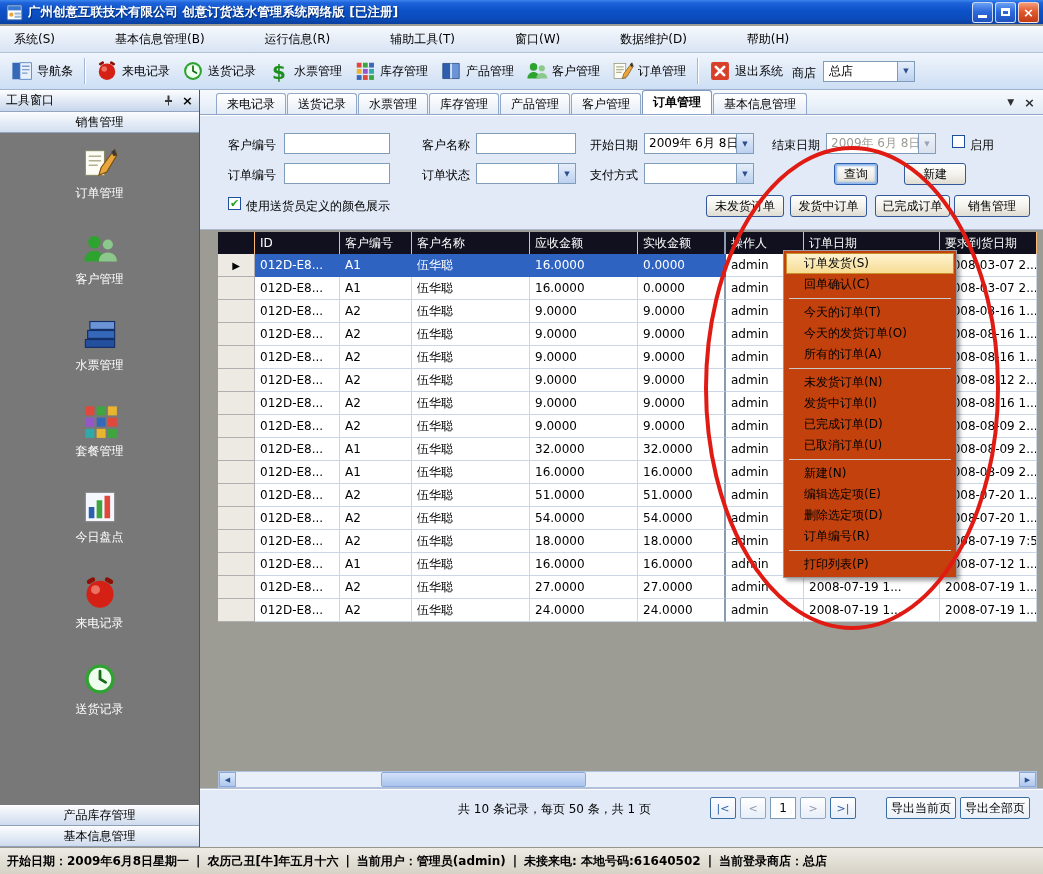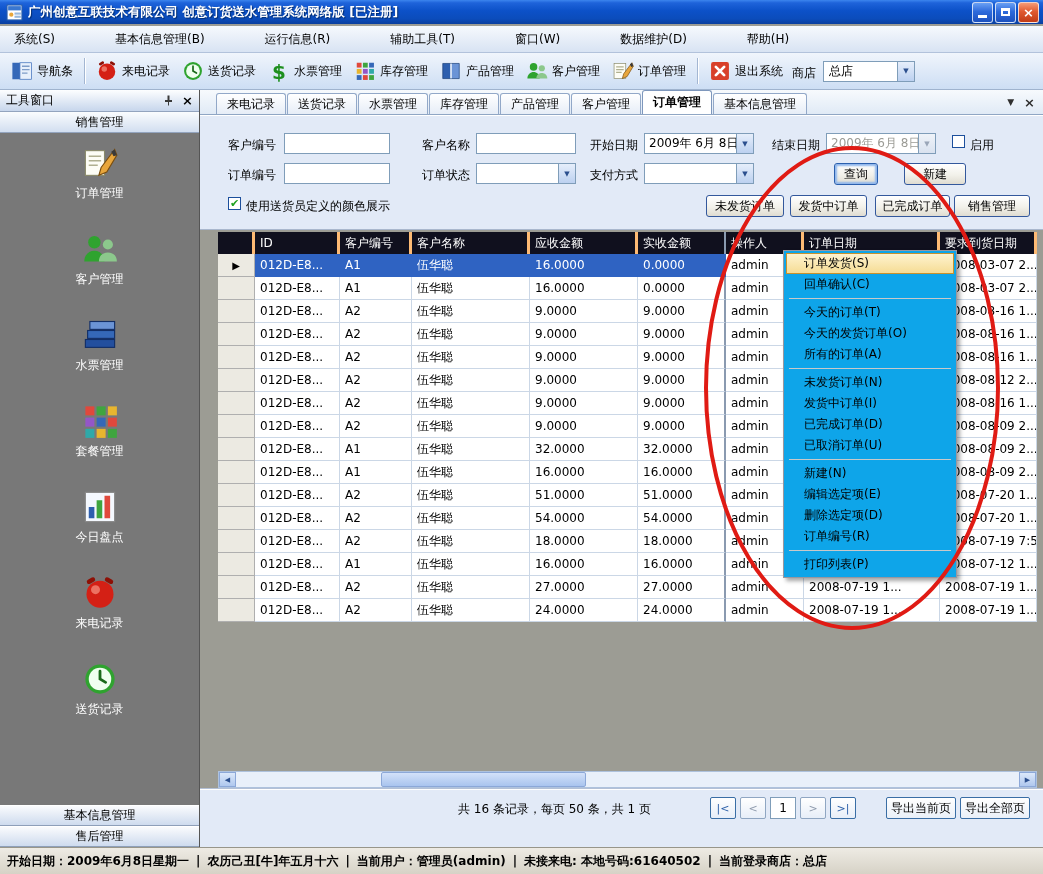--- a/index.html
+++ b/index.html
@@ -80,21 +80,21 @@
   .f-combo.disabled .combo-arrow{color:#9AA6B8;background:linear-gradient(180deg,#EFF3F9,#D9E2EF);}
   .chk{position:absolute;width:13px;height:13px;border:1px solid #1C4F9C;background:#fff;display:flex;align-items:center;
     justify-content:center;font-size:11px;line-height:1;color:#21A121;font-weight:bold;}
   .xp-btn{position:absolute;height:22px;border:1px solid #33589C;border-radius:3px;display:flex;align-items:center;justify-content:center;
     background:linear-gradient(180deg,#FFFFFF,#F2F1EA 55%,#DFDCD1);white-space:nowrap;}
   .xp-btn.default{box-shadow:inset 0 0 2px 2px #8FB6EC;border-color:#2A5FAD;}
 
   
   .gridwrap{position:absolute;top:142px;left:18px;width:819px;height:556px;background:#9C9C94;}
   .grid-header{display:flex;height:22px;background:#10101E;color:#FFF;}
-  .gh-cell{border-right:3px solid #fdba74;display:flex;align-items:center;padding-left:5px;overflow:hidden;white-space:nowrap;}
+  .gh-cell{border-right:1px solid #fdba74;display:flex;align-items:center;padding-left:5px;overflow:hidden;white-space:nowrap;}
   .grid-row{display:flex;height:23px;background:#FFFFFF;}
   .g-cell{border-right:1px solid #CBD7E6;border-bottom:1px solid #CBD7E6;display:flex;align-items:center;padding-left:5px;
     overflow:hidden;white-space:nowrap;}
   .g-cell.split,.gh-cell.split{border-right:2px solid #8A9AB0;}
   .sel-cell{background:#ECEAE2;border-right:1px solid #AFAFAF;border-bottom:1px solid #AFAFAF;justify-content:center;padding-left:0;}
   .row-arrow{font-size:10px;color:#000;}
   .g-cell.hl{background:#2F63C2;color:#FFF;border-right-color:#2F63C2;border-bottom-color:#2F63C2;}
 
   .hscroll{position:absolute;left:0;right:0;bottom:0;height:17px;background:#E9F0FA;border:1px solid #AEC2DD;display:flex;align-items:stretch;}
   .hs-btn{width:17px;background:linear-gradient(180deg,#DCE8FA,#AFC8EE);border:1px solid #8CA8D8;display:flex;align-items:center;
@@ -112,21 +112,21 @@
   .pg-input{position:absolute;top:8px;width:26px;height:22px;border:1px solid #7F9DB9;text-align:center;font-size:12px;font-family:inherit;}
   .pg-export{position:absolute;top:8px;width:70px;height:22px;border:1px solid #3A6EA5;border-radius:2px;
     background:linear-gradient(180deg,#FFFFFF,#EAF0F8);display:flex;align-items:center;justify-content:center;white-space:nowrap;}
 
   
   .statusbar{position:absolute;left:0;right:0;bottom:0;height:27px;background:linear-gradient(180deg,#EEEBE4,#D6D2C6);
     border-top:1px solid #98968A;display:flex;align-items:center;padding-left:7px;font-weight:bold;white-space:nowrap;overflow:hidden;}
   .sb-sep{margin:0 7px;}
 
   
-  .ctx-menu{position:absolute;left:783px;top:250px;width:174px;background:#0ea5e9;border:1px solid #97979F;
+  .ctx-menu{position:absolute;left:783px;top:250px;width:174px;background:#c2410c;border:1px solid #97979F;
     box-shadow:3px 3px 4px rgba(0,0,0,.35);padding:2px;z-index:50;}
   .cm-item{height:21px;display:flex;align-items:center;padding-left:18px;white-space:nowrap;}
   .cm-item.hl{background:linear-gradient(180deg,#FEF3D0,#F6DC94);border:1px solid #C8912C;padding-left:17px;}
   .cm-sep{height:1px;background:#C9C9C9;margin:3px 3px;}
 
   
   .red-oval{position:absolute;left:0;top:0;pointer-events:none;z-index:60;}
 </style>
 </head>
 <body>
@@ -367,22 +367,22 @@
             <svg viewBox="0 0 32 32">
               <circle cx="16" cy="16" r="13" fill="#2FA32F"></circle>
               <circle cx="16" cy="16" r="10" fill="#EFFFEF"></circle>
               <path d="M16 9v7l5 3" stroke="#1A6A1A" stroke-width="2.5" fill="none" stroke-linecap="round"></path>
             </svg>
           </span>
           <span class="side-lbl">送货记录</span>
         </div>
       </div>
     <div class="side-bottom" id="side-bottom">
+        <div class="side-bottom-btn">产品库存管理</div>
         <div class="side-bottom-btn">基本信息管理</div>
-        <div class="side-bottom-btn">售后管理</div>
       </div>
   </div>
 
   <div class="content">
 
     <div class="tabbar">
       <div class="tabs-row" id="tabbar-tabs">
           <div class="tab">来电记录</div>
           <div class="tab">送货记录</div>
           <div class="tab">水票管理</div>
@@ -640,21 +640,21 @@
         <div class="hs-track">
           <div class="hs-thumb"></div>
         </div>
         <div class="hs-btn">
             <span>▶</span>
           </div>
       </div>
     </div>
 
     <div class="pager">
-      <span class="pg-summary">共 16 条记录，每页 50 条，共 1 页</span>
+      <span class="pg-summary">共 10 条记录，每页 50 条，共 1 页</span>
       <div class="pg-btn" style="left:510px">|&lt;</div>
       <div class="pg-btn dis" style="left:540px">&lt;</div>
       <input class="pg-input" style="left: 570px;" value="1">
       <div class="pg-btn dis" style="left:600px">&gt;</div>
       <div class="pg-btn" style="left:630px">&gt;|</div>
       <div class="pg-export" style="left:686px">导出当前页</div>
       <div class="pg-export" style="left:760px">导出全部页</div>
     </div>
   </div>
 

